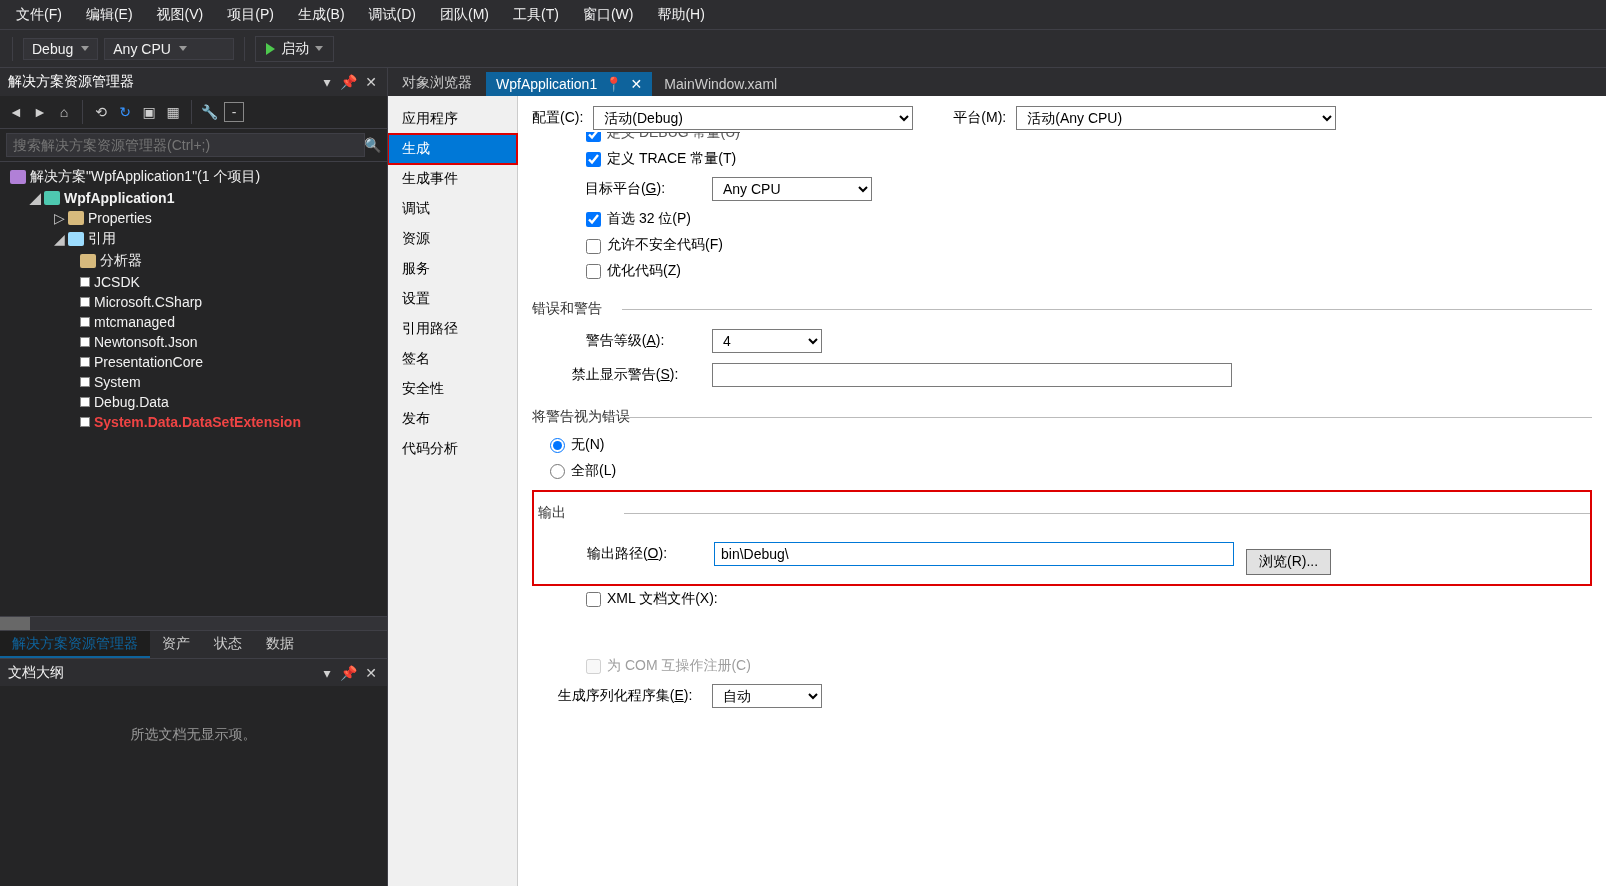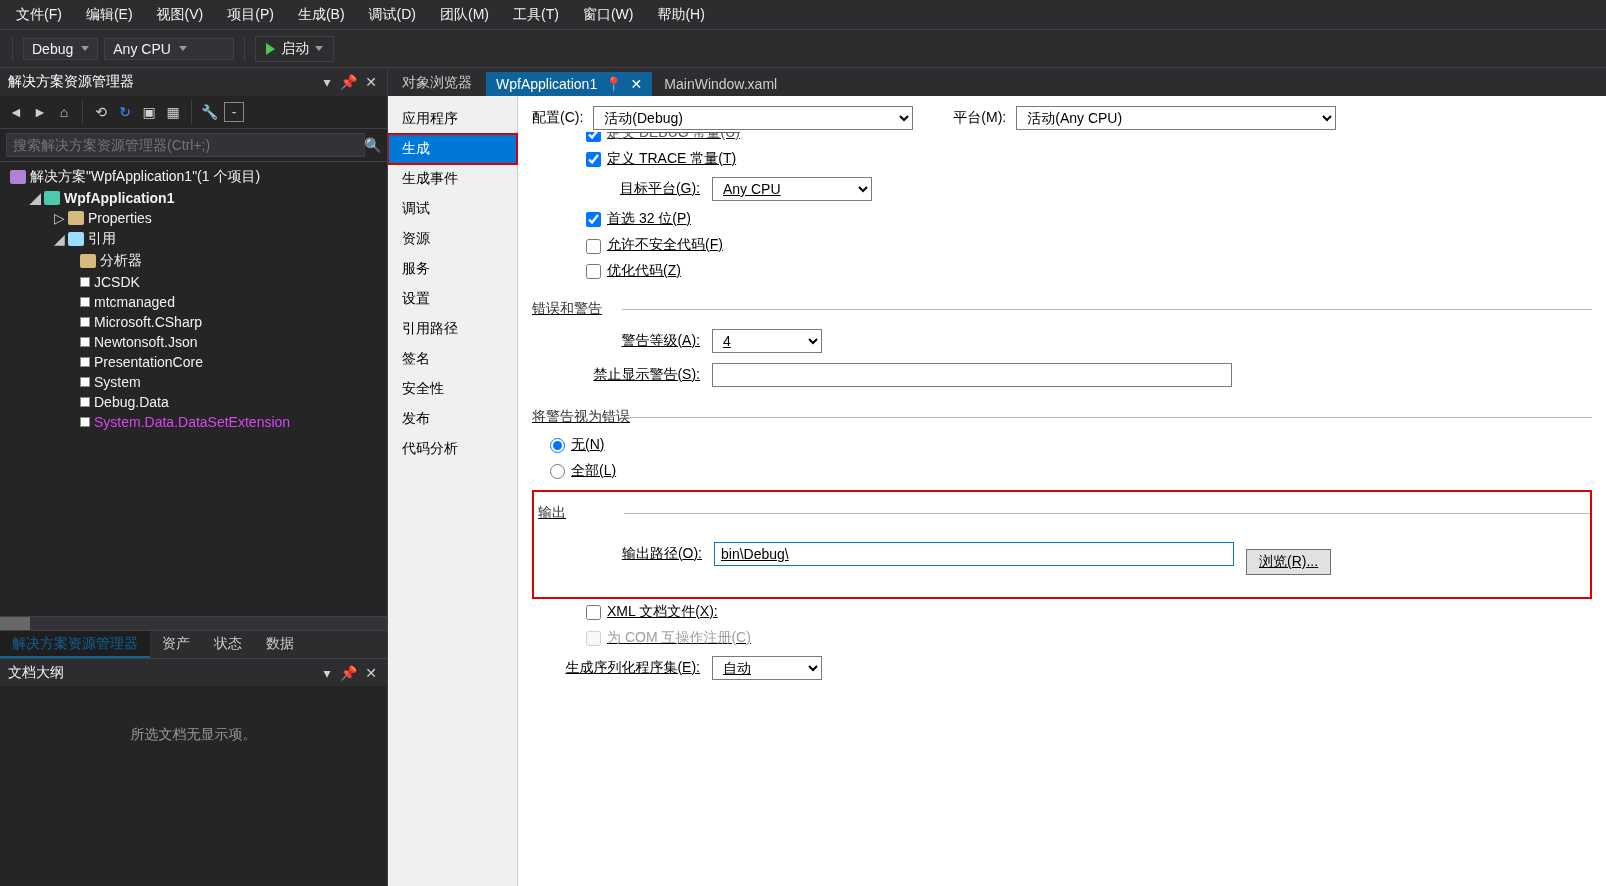--- a/index.html
+++ b/index.html
@@ -56,39 +56,39 @@
 .tab-item-plain { padding:4px 14px; color:#ccc; background:#2d2d30; }
 
 .prop-page { flex:1; display:flex; overflow:hidden; }
 .prop-nav { width:130px; background:#f0f0f0; border-right:1px solid #ccc; padding-top:8px; }
 .prop-nav-item { padding:6px 14px; cursor:default; }
 .prop-nav-item.active { background:#0078d7; color:#fff; outline:2px solid #d00; outline-offset:-1px; }
 .prop-content { flex:1; overflow:auto; padding:0; }
 .top-cfg-row { display:flex; align-items:center; gap:10px; padding:10px 14px; }
 .top-cfg-row label { white-space:nowrap; }
 .top-cfg-row select { border:1px solid #7a7a7a; background:#fff; padding:2px 6px; }
-.form-area { padding:0 14px 20px 14px;text-decoration:underline; }
+.form-area { padding:0 14px 20px 14px; }
 .form-row { display:flex; align-items:center; gap:12px; padding:5px 18px; }
-.form-row .lbl { width:150px; text-align:right; }
+.form-row .lbl { width:150px; text-align:center; }
 .form-row .u { text-decoration:underline; }
 .chk { display:flex; align-items:center; gap:6px; padding:4px 18px; }
 .chk input { width:15px; height:15px; }
-.chk.dis { color:#9e9e9e; }
+.chk.dis { color:#9e9e9e;margin-top:41px; }
 select.sm { border:1px solid #7a7a7a; background:#fff; padding:2px 6px; min-width:160px; }
 select.xs { min-width:110px; }
 input.txt { border:1px solid #7a7a7a; padding:3px 6px; }
 .txt.wide { width:520px; }
 .field-blue { border:1px solid #0078d7; padding:3px 6px; width:520px; }
 .group { margin-top:10px; }
 .group-title { color:#333; padding:6px 0; position:relative; }
 .group-title::after { content:""; position:absolute; left:90px; right:0; top:50%; height:1px; background:#bbb; }
 .radio-row { display:flex; align-items:center; gap:6px; padding:4px 18px; }
 .radio-row input { width:15px; height:15px; }
 .radio-row .txt-gray { border:1px solid #bbb; background:#f5f5f5; padding:3px 6px; width:520px; margin-left:18px; }
-.out-box { border:2px solid #d00; padding:6px 0 17px 0; margin-top:6px; }
+.out-box { border:2px solid #d00; padding:6px 0 4px 0; margin-top:6px; }
 .browse-btn { border:1px solid #707070; background:#e1e1e1; padding:3px 12px;margin-top:16px; }
 .hidden-cut { margin-top:-8px; }
 </style>
 </head>
 <body>
 
 <div class="menubar">
   <div class="mitem">文件(F)</div>
   <div class="mitem">编辑(E)</div>
   <div class="mitem">视图(V)</div>
@@ -170,43 +170,43 @@
       <div class="tree-row l4">
           <span class="nodeico wrench"></span>
           <span>分析器</span>
         </div>
       <div class="tree-row l4">
           <span class="nodeico refitem"></span>
           <span>JCSDK</span>
         </div>
       <div class="tree-row l4">
           <span class="nodeico refitem"></span>
+          <span>Microsoft.CSharp</span>
+        </div>
+      <div class="tree-row l4">
+          <span class="nodeico refitem"></span>
           <span>mtcmanaged</span>
         </div>
       <div class="tree-row l4">
           <span class="nodeico refitem"></span>
-          <span>Microsoft.CSharp</span>
-        </div>
-      <div class="tree-row l4">
-          <span class="nodeico refitem"></span>
           <span>Newtonsoft.Json</span>
         </div>
       <div class="tree-row l4">
           <span class="nodeico refitem"></span>
           <span>PresentationCore</span>
         </div>
       <div class="tree-row l4">
           <span class="nodeico refitem"></span>
           <span>System</span>
         </div>
       <div class="tree-row l4">
           <span class="nodeico refitem"></span>
           <span>Debug.Data</span>
         </div>
-      <div class="tree-row l4" style="color:#d946ef;">
+      <div class="tree-row l4" style="color:#ef4444;font-weight:bold;">
           <span class="nodeico refitem"></span>
           <span>System.Data.DataSetExtension</span>
         </div>
     </div>
     <div class="panel-scroll-rail">
       <div class="panel-scroll-thumb"></div>
     </div>
     <div class="panel-tabs">
       <div class="panel-tab active">解决方案资源管理器</div>
       <div class="panel-tab">资产</div>

